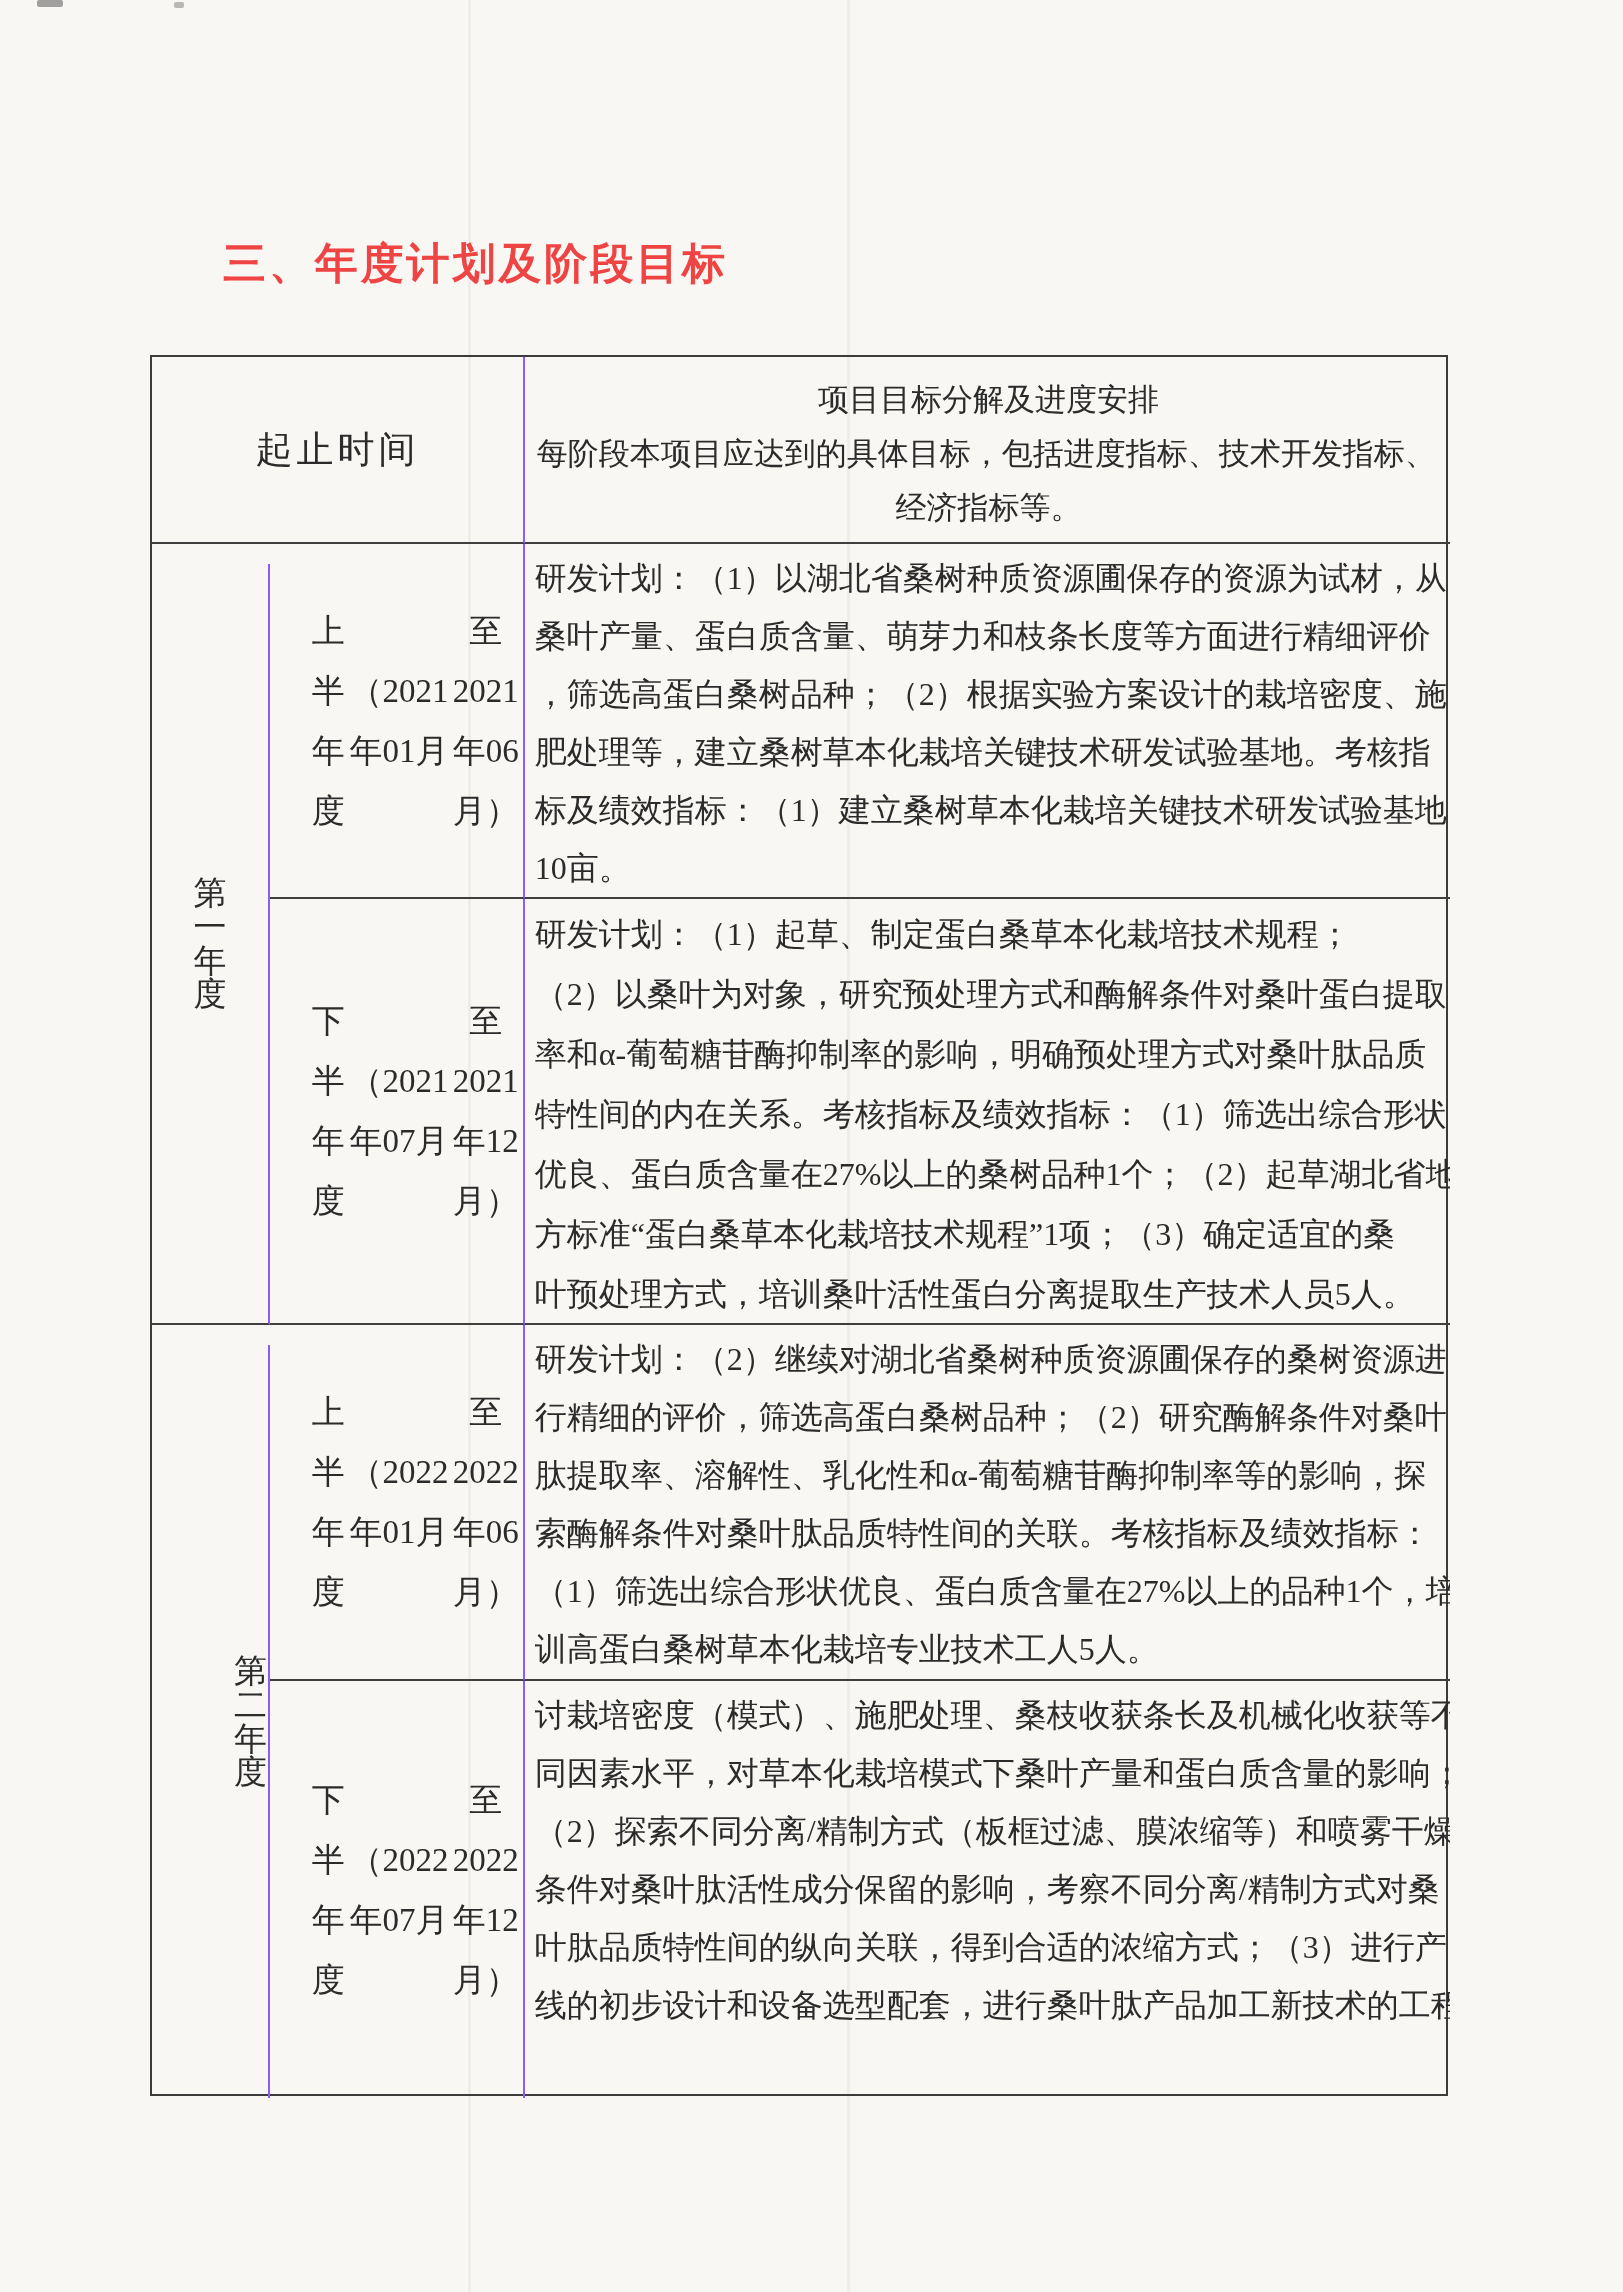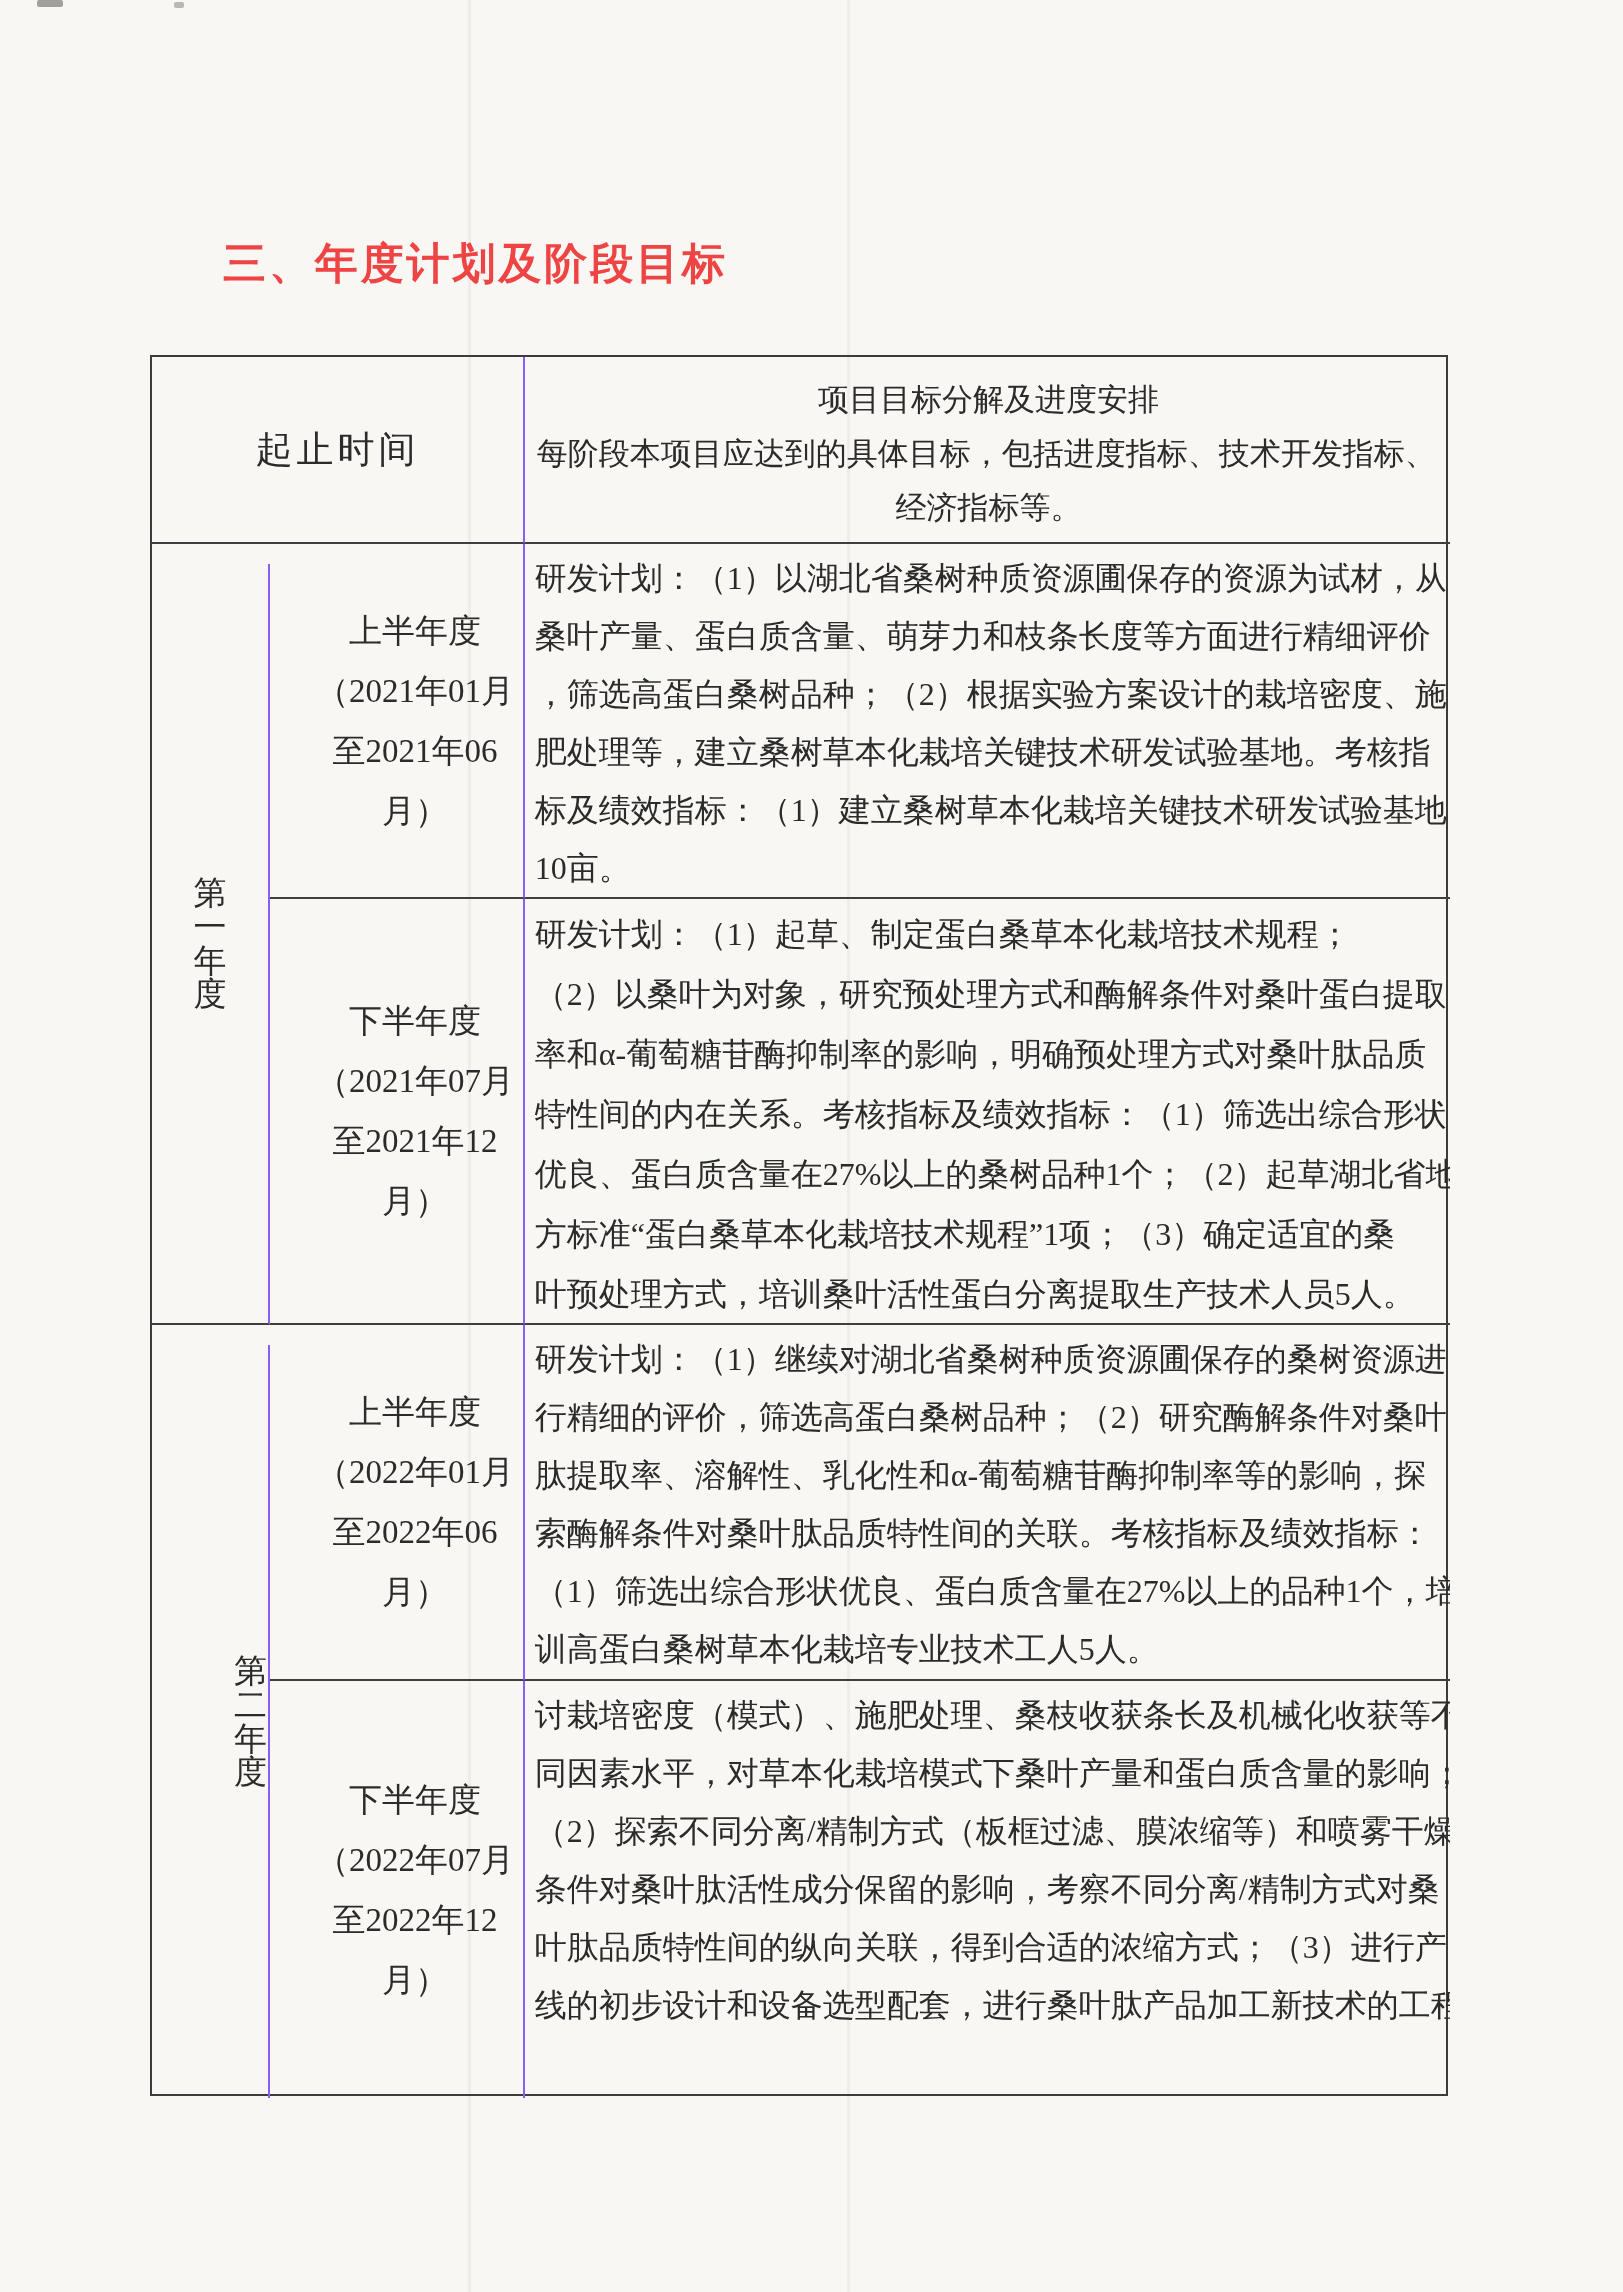--- a/index.html
+++ b/index.html
@@ -70,21 +70,21 @@
   .y2{grid-row:4/6;justify-content:flex-end;}
   .vert{
     width:35px;
     font-size:33px;line-height:1.03;
     text-align:center;
     word-break:break-all;
   }
 
   .half-cell{
     grid-column:2;
-    display:flex;flex-direction:column;align-items:center;justify-content:center;
+    display:flex;flex-direction:row;align-items:center;justify-content:center;
     font-size:33px;line-height:60px;
     text-align:center;
     padding-left:37px;
   }
   .content-cell{
     grid-column:3;
     padding:4.9px 7.8px 0 9.8px;
     font-size:32px;
   }
   .lh59{line-height:58px;}
@@ -154,21 +154,21 @@
     <div class="cell year-cell y2 no-bottom">
       <div class="vert">第二年度</div>
     </div>
 
     <div class="cell half-cell row4">
       <div>上半年度</div>
       <div>（2022年01月</div>
       <div>至2022年06月）</div>
     </div>
     <div class="cell content-cell no-right lh59 row4">
-      <div class="cline">研发计划：（1）继续对湖北省桑树种质资源圃保存的桑树资源进</div>
+      <div class="cline">研发计划：（2）继续对湖北省桑树种质资源圃保存的桑树资源进</div>
       <div class="cline">行精细的评价，筛选高蛋白桑树品种；（2）研究酶解条件对桑叶</div>
       <div class="cline">肽提取率、溶解性、乳化性和α-葡萄糖苷酶抑制率等的影响，探</div>
       <div class="cline">索酶解条件对桑叶肽品质特性间的关联。考核指标及绩效指标：</div>
       <div class="cline">（1）筛选出综合形状优良、蛋白质含量在27%以上的品种1个，培</div>
       <div class="cline">训高蛋白桑树草本化栽培专业技术工人5人。</div>
     </div>
 
     <div class="cell half-cell row5 no-bottom">
       <div>下半年度</div>
       <div>（2022年07月</div>

